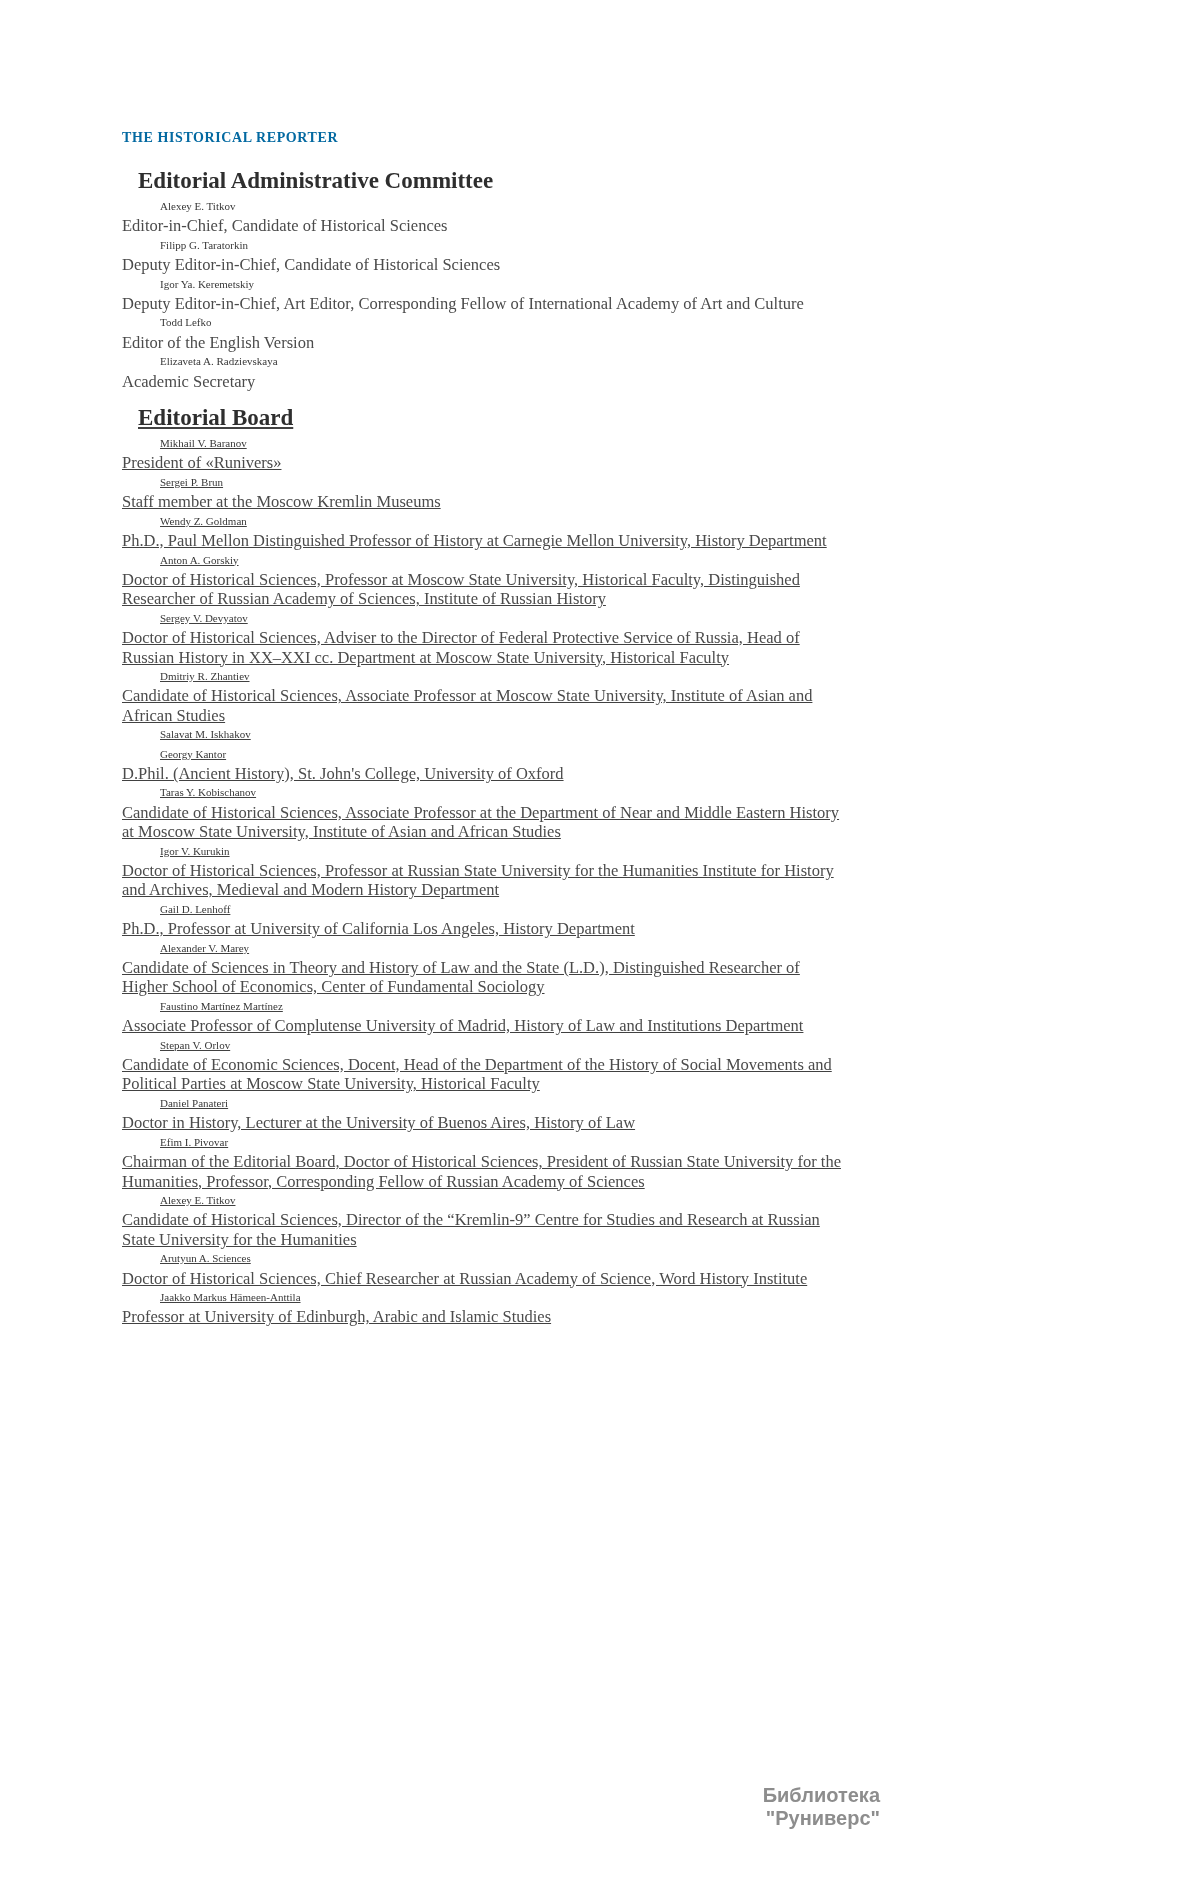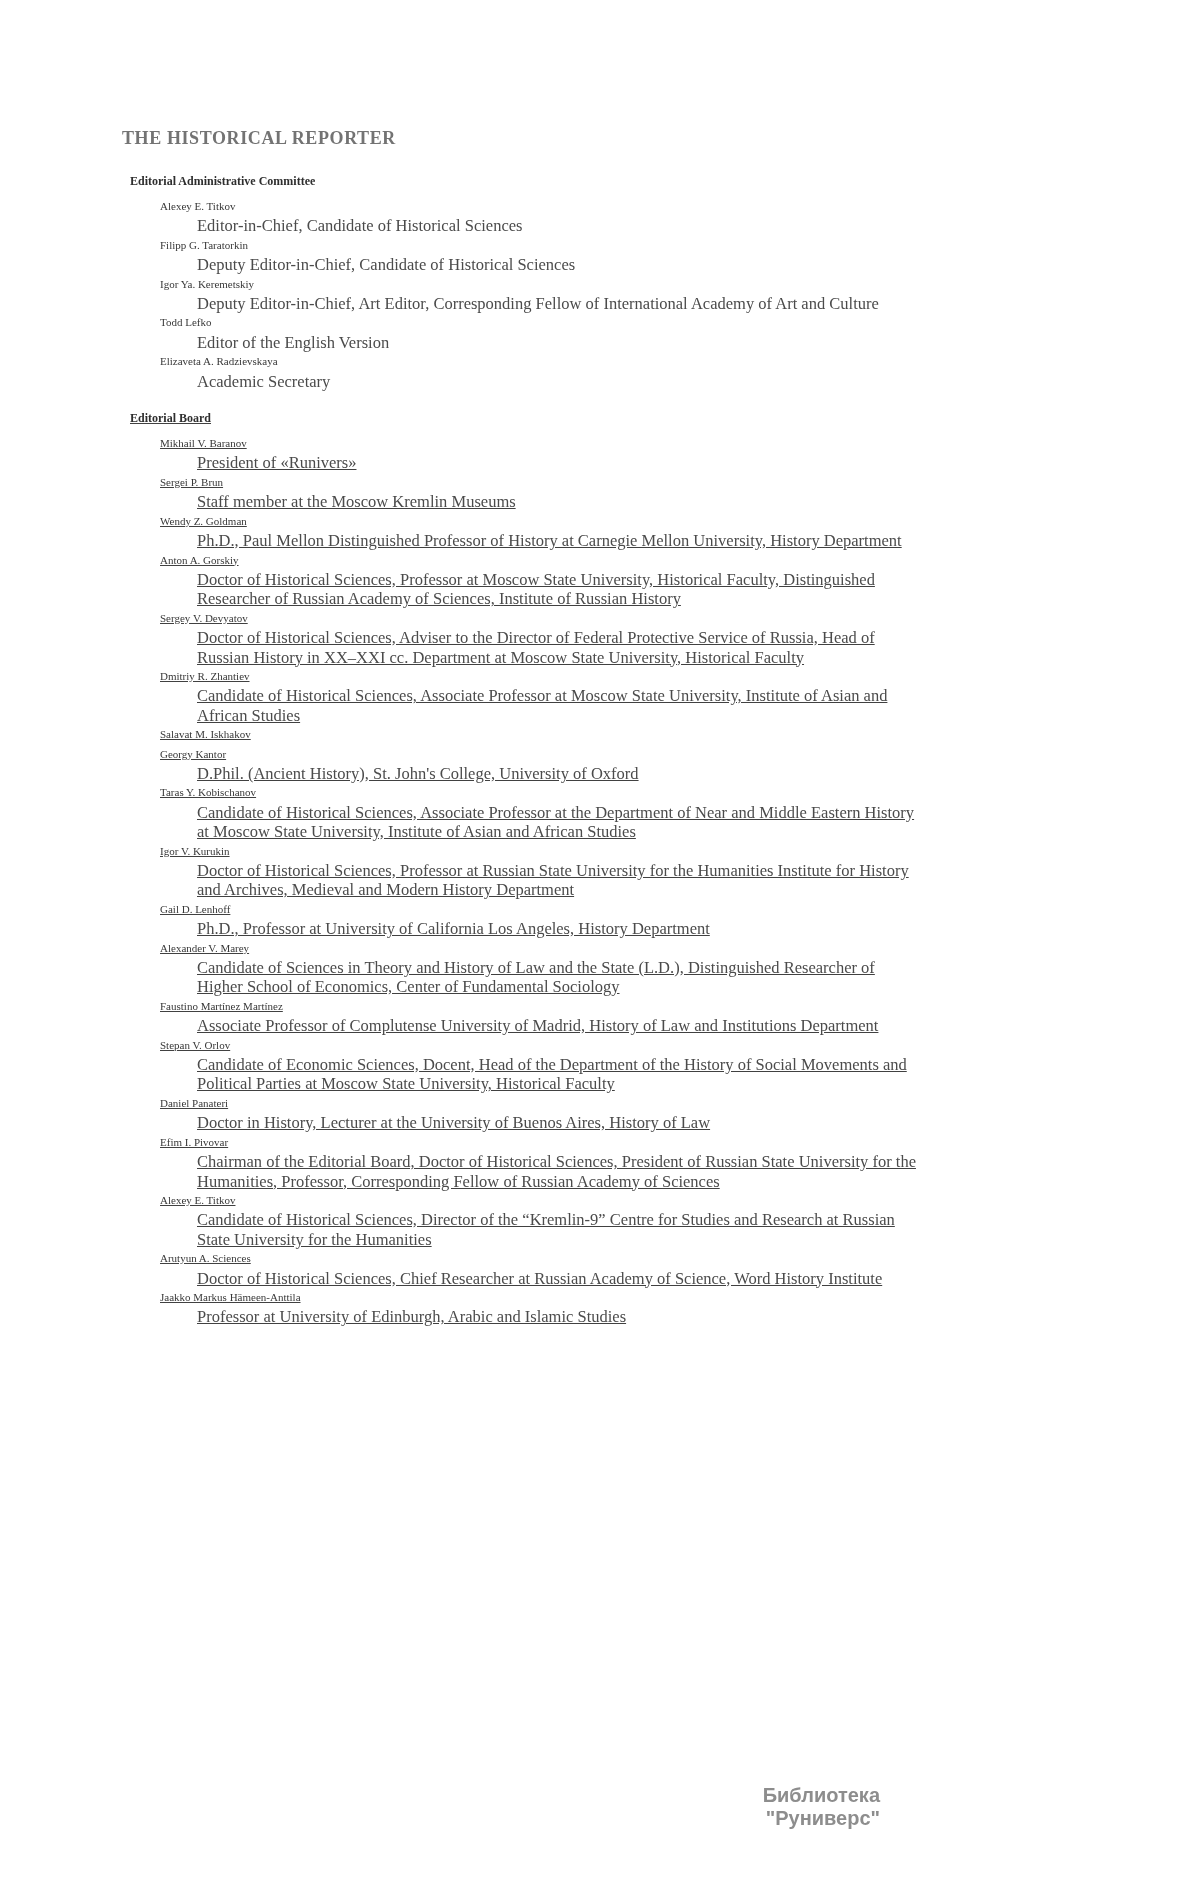--- a/index.html
+++ b/index.html
@@ -15,49 +15,48 @@
     color: #414141;
     overflow: hidden;
   }
   .page {
     position: absolute;
     left: 122px;
     top: 128px;
     width: 820px;
   }
   .doc-title {
-    font-size: 18px;
+    font-size: 14px;
     font-weight: 600;
     letter-spacing: 0.6px;
-    color: #737373;
+    color: #0369a1;
     margin: 0 0 23px 0;
     line-height: 20px;
   }
   .section {
     margin: 0;
   }
   .section + .section {
     margin-top: 17px;
     text-decoration: underline;
   }
   .section-heading {
-    font-size: 12px;
+    font-size: 23px;
     font-weight: bold;
     color: #2e2e2e;
-    margin: 0 0 6px 8px;
+    margin: 0 0 6px 16px;
     line-height: 20px;
   }
   .member-name {
     margin-left: 38px;
     font-size: 11px;
     line-height: 19.4px;
     color: #383838;
   }
   .member-role {
-    margin-left: 75px;
     max-width: 720px;
     font-size: 16.5px;
     line-height: 19.4px;
     color: #4b4b4b;
   }
   .footer-watermark {
     position: absolute;
     left: 660px;
     top: 1784px;
     width: 220px;

